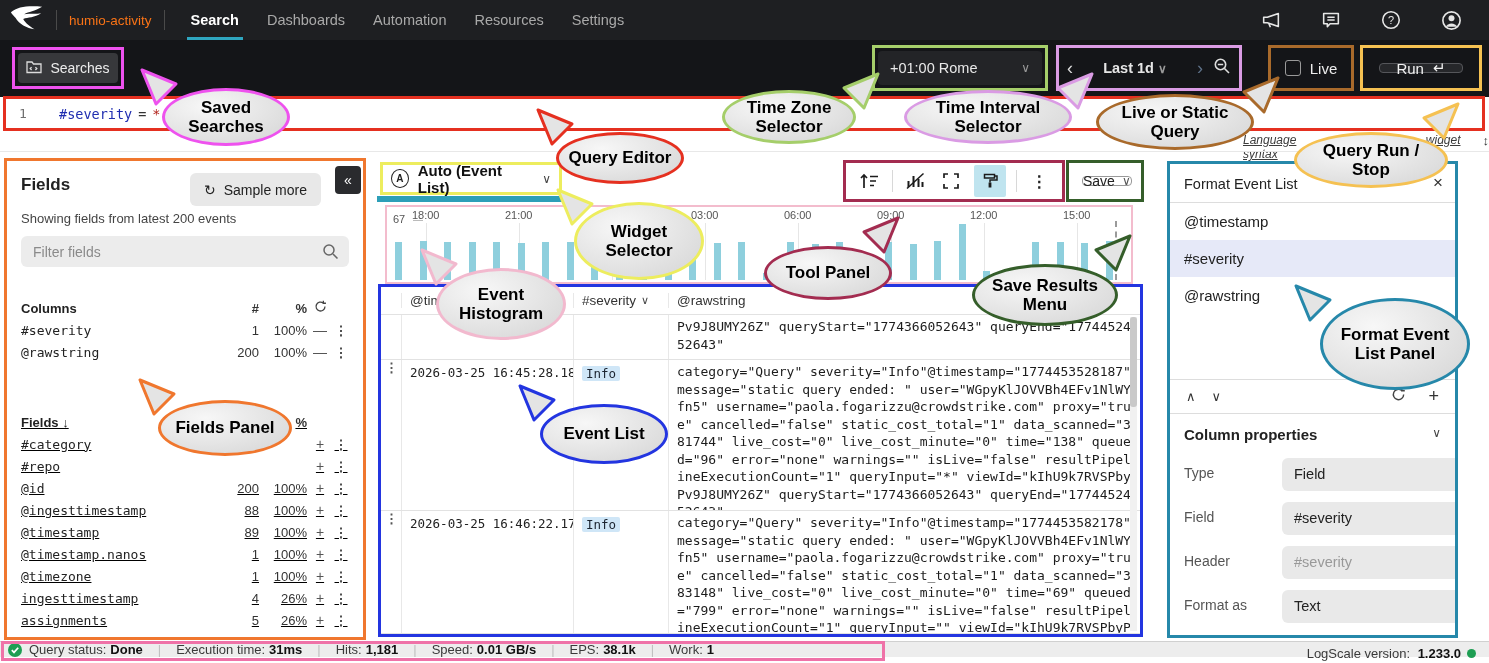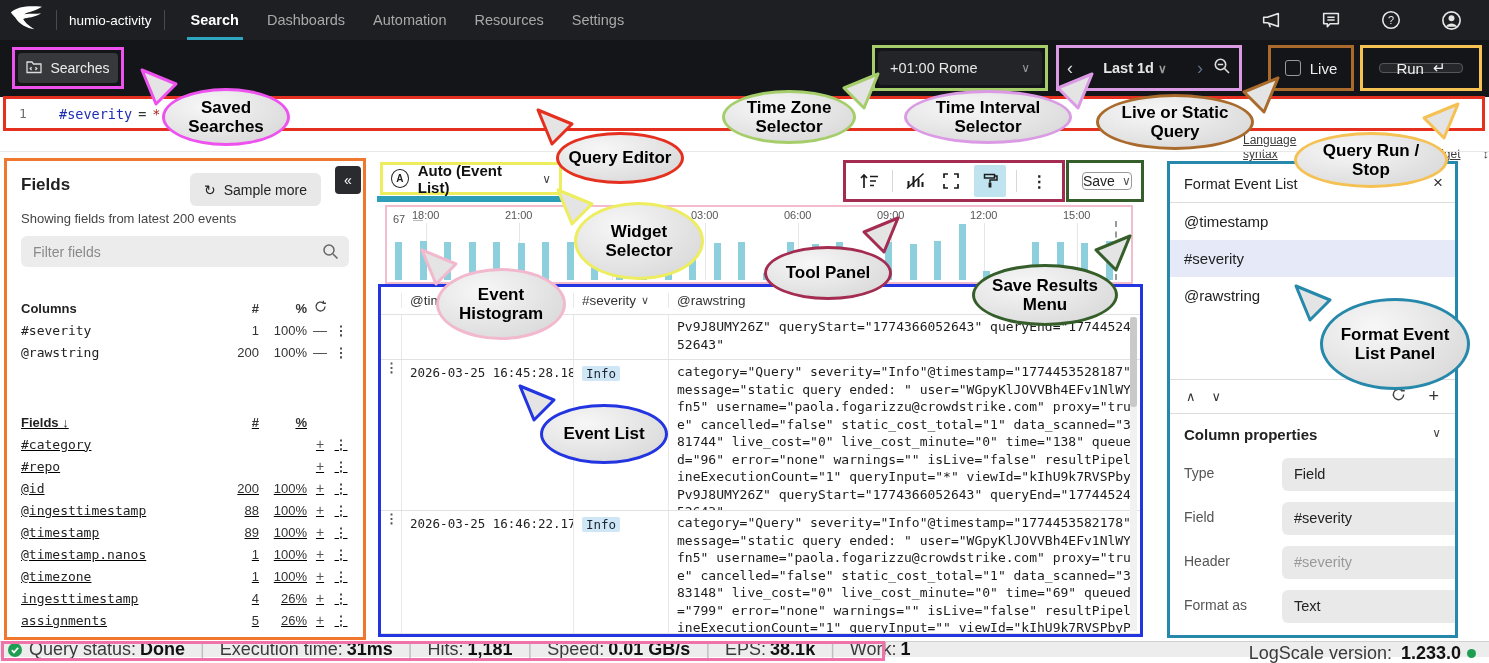--- a/index.html
+++ b/index.html
@@ -4,21 +4,21 @@
 <style>
   html,body{margin:0;padding:0;background:#fff;}
   .screen{position:relative;width:1489px;height:663px;overflow:hidden;
     font-family:"Liberation Sans",sans-serif;background:#fff;}
   .mono{font-family:"DejaVu Sans Mono",monospace;}
 
   
   .topnav{position:absolute;left:0;top:0;width:100%;height:40px;background:#1e1f22;
     display:flex;align-items:center;color:#c9c9c9;}
   .topnav .vdiv{width:1px;height:20px;background:#4a4a4a;margin:0 12px;}
-  .repo{font-size:13.5px;color:#ffffff;}
+  .repo{font-size:13.5px;color:#f97316;}
   .nav-tabs{display:flex;align-items:center;height:40px;}
   .tab{position:relative;height:40px;line-height:40px;padding:0 14px;font-size:14.5px;color:#a9a9a9;cursor:pointer;}
   .tab.active{color:#fff;font-weight:700;}
   .tab.active:after{content:"";position:absolute;left:10px;right:10px;bottom:0;height:3px;background:#2fa6c0;}
   .topnav-right{margin-left:auto;display:flex;align-items:center;gap:38px;padding-right:26px;}
   .topnav-right svg{display:block;}
 
   
   .toolbar{position:absolute;left:0;top:40px;width:100%;height:57px;background:#141518;}
   .hl{position:absolute;box-sizing:border-box;display:flex;align-items:center;}
@@ -35,21 +35,21 @@
   .hl-run{left:1360px;top:45px;width:122px;height:46px;border:3px solid #f5c152;padding:16px;align-items:center;}
   .run-btn{flex:1;height:100%;background:#26272a;border:1px solid #55565a;border-radius:4px;display:flex;
     align-items:center;justify-content:center;gap:9px;color:#f2f2f2;font-size:15px;cursor:pointer;}
 
   
   .query-row{position:absolute;left:3px;top:96px;width:1482px;height:35px;box-sizing:border-box;
     border:3px solid #e53020;background:#fff;display:flex;align-items:center;}
   .gutter{width:40px;text-align:left;padding-left:13px;font-size:13px;color:#707070;}
   .qcode{font-size:13.5px;}
   .qfield{color:#1f2db0;} .qop{color:#333;margin:0 6px;} .qstar{color:#b3261e;}
-  .editor-links{position:absolute;left:1243px;top:133px;display:flex;align-items:flex-end;gap:0;font-size:12px;color:#3c3c3c;}
+  .editor-links{position:absolute;left:1243px;top:133px;display:flex;align-items:flex-start;gap:0;font-size:12px;color:#3c3c3c;font-style:italic;}
   .editor-links a{color:#3c3c3c;text-decoration:underline;cursor:pointer;}
   .elink2{margin-left:96px;}
   .updown{margin-left:22px;font-size:13px;color:#333;}
   .editor-bottom{position:absolute;left:0;top:151px;width:100%;height:1px;background:#e8e8e8;}
 
   
   .fields-panel{position:absolute;left:4px;top:158px;width:362px;height:482px;box-sizing:border-box;
     border:3px solid #f0772e;background:#fff;overflow:hidden;}
   .collapse-btn{position:absolute;right:2px;top:5px;width:26px;height:28px;background:#2a2b2e;color:#fff;
     border-radius:4px;display:flex;align-items:center;justify-content:center;font-size:14px;cursor:pointer;z-index:3;}
@@ -89,21 +89,21 @@
   .h-now{position:absolute;top:14px;bottom:2px;left:97.8%;border-left:2px dashed #9a9a9a;}
 
   .toolpanel{position:absolute;left:843px;top:160px;width:222px;height:42px;box-sizing:border-box;
     border:3px solid #a32c50;background:#fff;display:flex;align-items:center;justify-content:space-evenly;}
   .tp-div{width:1px;height:22px;background:#d8d8d8;}
   .tp-ico{display:flex;align-items:center;justify-content:center;width:26px;height:26px;cursor:pointer;}
   .tp-ico.active{background:#bfe4ef;width:32px;height:32px;border-radius:2px;}
   .kebab{font-size:16px;color:#222;font-weight:700;}
 
   .save-wrap{position:absolute;left:1066px;top:160px;width:78px;height:42px;box-sizing:border-box;
-    border:3px solid #355e2a;padding:13px;display:flex;align-items:center;}
+    border:3px solid #355e2a;padding:13px;display:flex;}
   .save-btn{flex:1;background:#fff;border:1px solid #999;border-radius:4px;display:flex;align-items:center;
     justify-content:center;gap:7px;font-size:14px;color:#222;cursor:pointer;}
 
   
   .etable{position:absolute;left:378px;top:284px;width:765px;height:353px;box-sizing:border-box;
     border:3px solid #2335e0;background:#fff;display:flex;flex-direction:column;overflow:hidden;}
   .erow{display:grid;grid-template-columns:20px 172px 95px 1fr;border-bottom:1px solid #e2e2e2;min-height:0;}
   .ehead{height:27px;align-items:center;font-size:13.5px;color:#333;flex:none;}
   .ecell{padding:0 8px;border-left:1px solid #e8e8e8;overflow:hidden;}
   .ecell:first-child{border-left:none;padding:0 4px;}
@@ -138,21 +138,21 @@
   .colprops-chev{position:absolute;right:14px;top:262px;font-size:12px;color:#444;cursor:pointer;}
   .prop-row{position:absolute;left:0;width:100%;height:33px;}
   .prop-label{position:absolute;left:14px;top:7px;font-size:14px;color:#555;}
   .prop-ctl{position:absolute;left:112px;top:0;width:191px;height:33px;background:#e9e9e9;border-radius:6px;
     font-size:14.5px;color:#222;line-height:33px;padding-left:12px;box-sizing:border-box;cursor:pointer;}
   .prop-ctl .sel-chev{position:absolute;right:10px;top:0;font-size:12px;color:#444;}
   .prop-ctl.ph{color:#999;}
 
   
   .statusbar{position:absolute;left:0;top:641px;width:100%;height:16px;background:#ededed;border-top:1px solid #d0d0d0;
-    box-sizing:border-box;display:flex;font-size:18px;color:#3a3a3a;padding-left:8px;}
+    box-sizing:border-box;display:flex;font-size:13px;color:#3a3a3a;padding-left:8px;}
   .sb-sep{color:#c0c0c0;margin:0 15px;}
   .sb-val{font-weight:700;color:#111;margin-left:4px;}
   .sb-right{position:absolute;right:28px;top:0;height:22px;display:flex;align-items:center;}
   .sb-dot{position:absolute;right:13px;top:7px;width:9px;height:9px;border-radius:50%;background:#1e9e53;}
   .status-hl{position:absolute;left:1px;top:641px;width:884px;height:20px;box-sizing:border-box;
     border:3px solid #ef72a8;pointer-events:none;z-index:40;}
 
   
   .callout{position:absolute;z-index:60;}
   .bubble{position:relative;z-index:2;width:100%;height:100%;box-sizing:border-box;border-radius:50%;
@@ -680,20 +680,28 @@
       </div>
   </div>
   <div class="callout" style="left:540px;top:404px;width:128px;height:60px">
     <svg class="tail" style="left:-22px;top:-20px" width="48" height="48">
         <polygon points="2,2 36,16 16,36" fill="#e4e4e4" stroke="#2335e0" stroke-width="3" stroke-linejoin="round"></polygon>
       </svg>
     <div class="bubble" style="border-color:#2335e0">
         <span>Event List</span>
       </div>
   </div>
+  <div class="callout" style="left:158px;top:400px;width:134px;height:56px">
+    <svg class="tail" style="left:-20px;top:-22px" width="48" height="48">
+        <polygon points="2,2 36,16 16,36" fill="#e4e4e4" stroke="#f0772e" stroke-width="3" stroke-linejoin="round"></polygon>
+      </svg>
+    <div class="bubble" style="border-color:#f0772e">
+        <span>Fields Panel</span>
+      </div>
+  </div>
   <div class="callout" style="left:1320px;top:298px;width:150px;height:92px">
     <svg class="tail" style="left:-26px;top:-14px" width="48" height="48">
         <polygon points="2,2 36,16 16,36" fill="#e4e4e4" stroke="#2688aa" stroke-width="3" stroke-linejoin="round"></polygon>
       </svg>
     <div class="bubble" style="border-color:#2688aa">
         <span>Format Event List Panel</span>
       </div>
   </div>
 
 </div>

